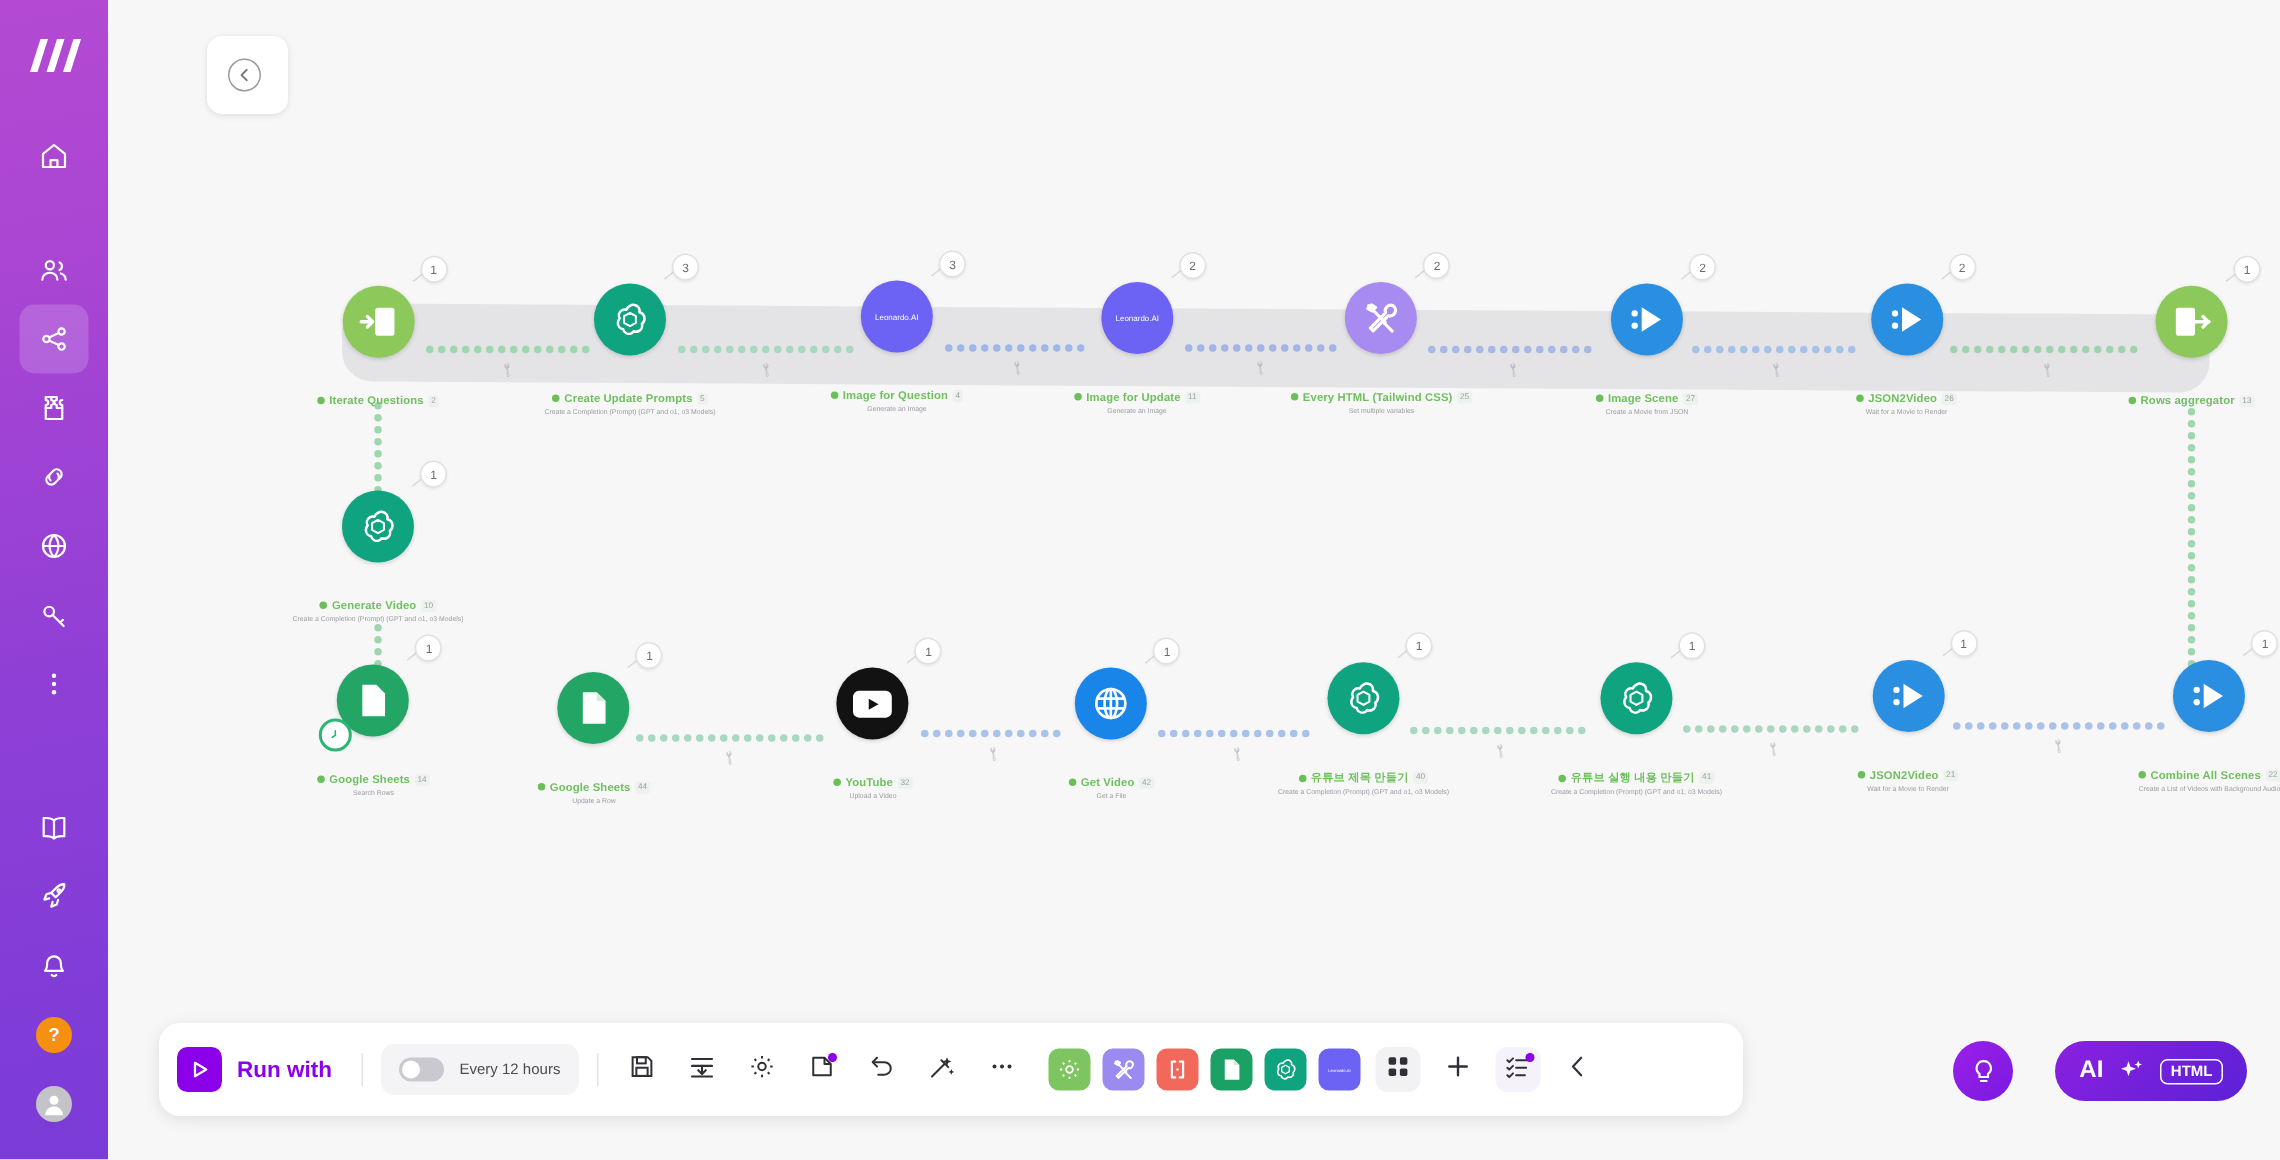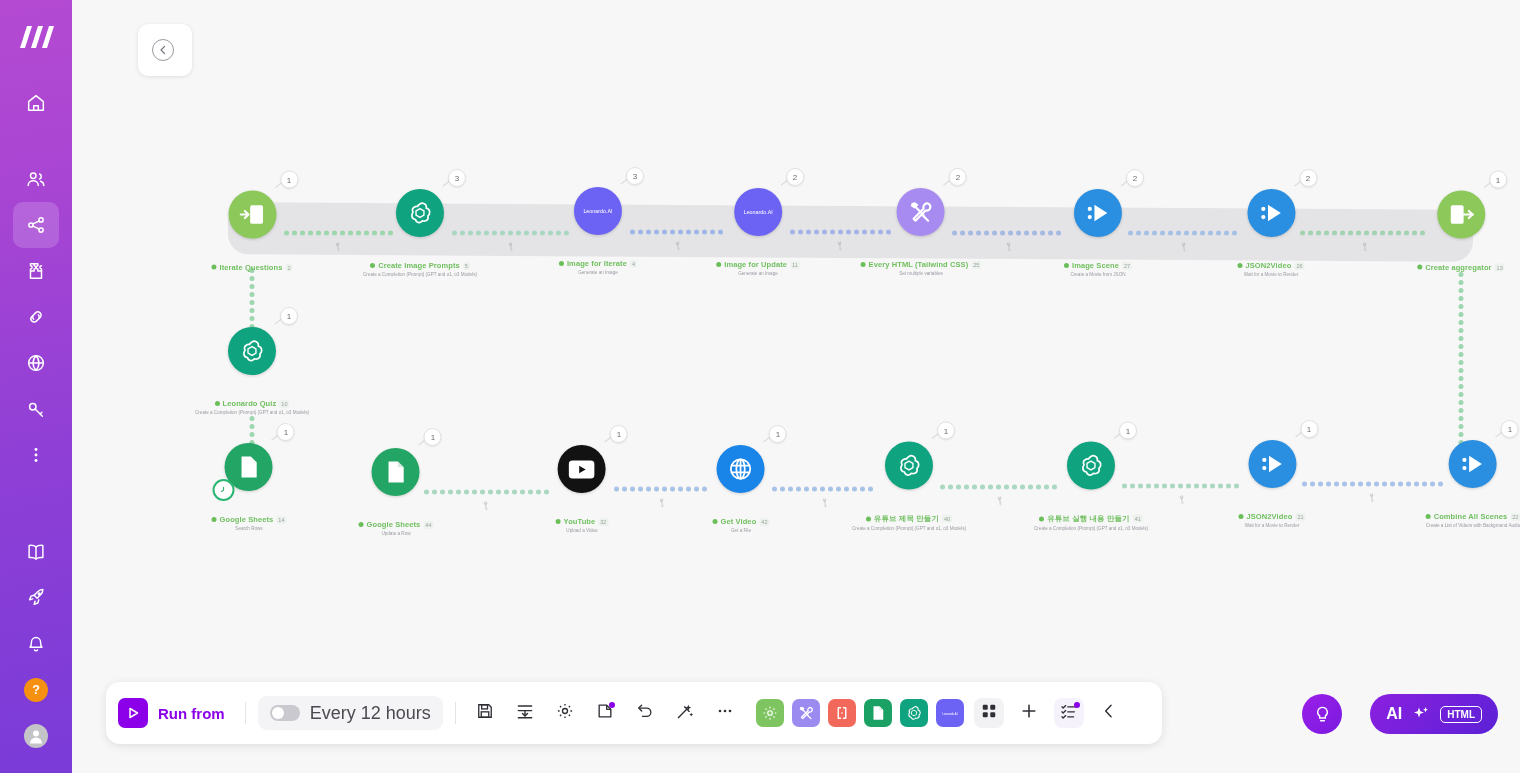--- a/index.html
+++ b/index.html
@@ -116,21 +116,21 @@
     cursor:pointer;
   }
   .toggle {
     width:30px; height:16px; border-radius:9px; background:#c9c9cf;
     position:relative; flex:none;
   }
   .toggle::after{
     content:""; position:absolute; left:2px; top:2px;
     width:12px; height:12px; border-radius:50%; background:#fff;
   }
-  .sched-label { font-size:18px; color:#4a4a52; white-space:nowrap; }
+  .sched-label { font-size:10px; color:#4a4a52; white-space:nowrap; }
   .ticon {
     width:34px; height:34px; border-radius:8px;
     display:flex; align-items:center; justify-content:center; cursor:pointer;
     position:relative; flex:none;
   }
   .pdot {
     position:absolute; top:6px; right:7px; width:6px; height:6px;
     border-radius:50%; background:#8b00e8;
   }
   .chip {
@@ -597,39 +597,39 @@
             <path d="M12 4.2c1.7-1.1 3.9-.6 5 1 .5.8.6 1.7.4 2.6 1.7.4 2.9 1.9 2.9 3.7 0 1.2-.6 2.3-1.5 3 .5 1.7-.3 3.5-1.9 4.2-.9.4-1.9.4-2.8 0-1 1.5-3 1.9-4.5 1-.8-.5-1.3-1.2-1.5-2.1-1.8-.3-3.1-1.9-3-3.7 0-.9.4-1.8 1-2.5-.9-1.6-.4-3.6 1.2-4.6.8-.5 1.7-.6 2.6-.4.4-1 1.2-1.7 2.1-2.2z"></path>
             <path d="M12 8.2 L15.4 10.1 v3.8 L12 15.8 L8.6 13.9 v-3.8 z" stroke-width="1.2"></path>
           </svg>
         </span>
       <span class="badge-line"></span>
       <span class="badge">3</span>
 
     </div>
     <div class="nlabel">
       <span class="dot"></span>
-      <span class="nm">Create Image Prompts</span>
+      <span class="nm">Create Update Prompts</span>
       <span class="cnt">5</span>
     </div>
     <div class="nsub">Create a Completion (Prompt) (GPT and o1, o3 Models)</div>
   </div>
     <div class="node" style="left: 526px; top: 231px;">
     <div class="bubble" style="background:#6c63f5">
       <span style="display:flex;align-items:center;justify-content:center;">
           <svg width="44" height="14" viewBox="0 0 70 16">
             <text x="35" y="11.5" font-family="Liberation Sans, sans-serif" font-size="8.5" fill="#fff" text-anchor="middle">Leonardo.AI</text>
           </svg>
         </span>
       <span class="badge-line"></span>
       <span class="badge">3</span>
 
     </div>
     <div class="nlabel">
       <span class="dot"></span>
-      <span class="nm">Image for Iterate</span>
+      <span class="nm">Image for Question</span>
       <span class="cnt">4</span>
     </div>
     <div class="nsub">Generate an Image</div>
   </div>
     <div class="node" style="left: 686px; top: 232px;">
     <div class="bubble" style="background:#6c63f5">
       <span style="display:flex;align-items:center;justify-content:center;">
           <svg width="44" height="14" viewBox="0 0 70 16">
             <text x="35" y="11.5" font-family="Liberation Sans, sans-serif" font-size="8.5" fill="#fff" text-anchor="middle">Leonardo.AI</text>
           </svg>
@@ -714,40 +714,40 @@
             <path d="M14 12 H22" stroke="#fff" stroke-width="1.9" stroke-linecap="round"></path>
             <path d="M18.5 9 L21.5 12 L18.5 15" stroke="#fff" stroke-width="1.9" stroke-linecap="round" stroke-linejoin="round" fill="none"></path>
           </svg>
         </span>
       <span class="badge-line"></span>
       <span class="badge">1</span>
 
     </div>
     <div class="nlabel">
       <span class="dot"></span>
-      <span class="nm">Create aggregator</span>
+      <span class="nm">Rows aggregator</span>
       <span class="cnt">13</span>
     </div>
 
   </div>
     <div class="node" style="left: 180px; top: 371px;">
     <div class="bubble" style="background:#10a37f">
       <span style="display:flex;align-items:center;justify-content:center;">
           <svg width="28" height="28" viewBox="0 0 24 24" fill="none" stroke="#fff" stroke-width="1.45" stroke-linejoin="round">
             <path d="M12 4.2c1.7-1.1 3.9-.6 5 1 .5.8.6 1.7.4 2.6 1.7.4 2.9 1.9 2.9 3.7 0 1.2-.6 2.3-1.5 3 .5 1.7-.3 3.5-1.9 4.2-.9.4-1.9.4-2.8 0-1 1.5-3 1.9-4.5 1-.8-.5-1.3-1.2-1.5-2.1-1.8-.3-3.1-1.9-3-3.7 0-.9.4-1.8 1-2.5-.9-1.6-.4-3.6 1.2-4.6.8-.5 1.7-.6 2.6-.4.4-1 1.2-1.7 2.1-2.2z"></path>
             <path d="M12 8.2 L15.4 10.1 v3.8 L12 15.8 L8.6 13.9 v-3.8 z" stroke-width="1.2"></path>
           </svg>
         </span>
       <span class="badge-line"></span>
       <span class="badge">1</span>
 
     </div>
     <div class="nlabel">
       <span class="dot"></span>
-      <span class="nm">Leonardo Quiz</span>
+      <span class="nm">Generate Video</span>
       <span class="cnt">10</span>
     </div>
     <div class="nsub">Create a Completion (Prompt) (GPT and o1, o3 Models)</div>
   </div>
     <div class="node" style="left: 177px; top: 487px;">
     <div class="bubble" style="background:#23a566">
       <span style="display:flex;align-items:center;justify-content:center;">
           <svg width="28" height="28" viewBox="0 0 24 24">
             <path d="M6 3h8l5 5v13H6z" fill="#fff"></path>
             <rect x="8.4" y="11" width="8.2" height="7" fill="#fff"></rect>
@@ -910,21 +910,21 @@
   </div>
   </div>
 
 <div id="toolbar">
   <div class="run-btn">
     <div class="run-icon">
       <svg width="16" height="16" viewBox="0 0 16 16">
         <path d="M5 3.5 L12.5 8 L5 12.5 Z" fill="none" stroke="#fff" stroke-width="1.5" stroke-linejoin="round"></path>
       </svg>
     </div>
-    <span class="run-label">Run from</span>
+    <span class="run-label">Run with</span>
   </div>
 
   <div class="vdiv"></div>
 
   <div class="sched">
     <div class="toggle"></div>
     <span class="sched-label">Every 12 hours</span>
   </div>
 
   <div class="vdiv"></div>

